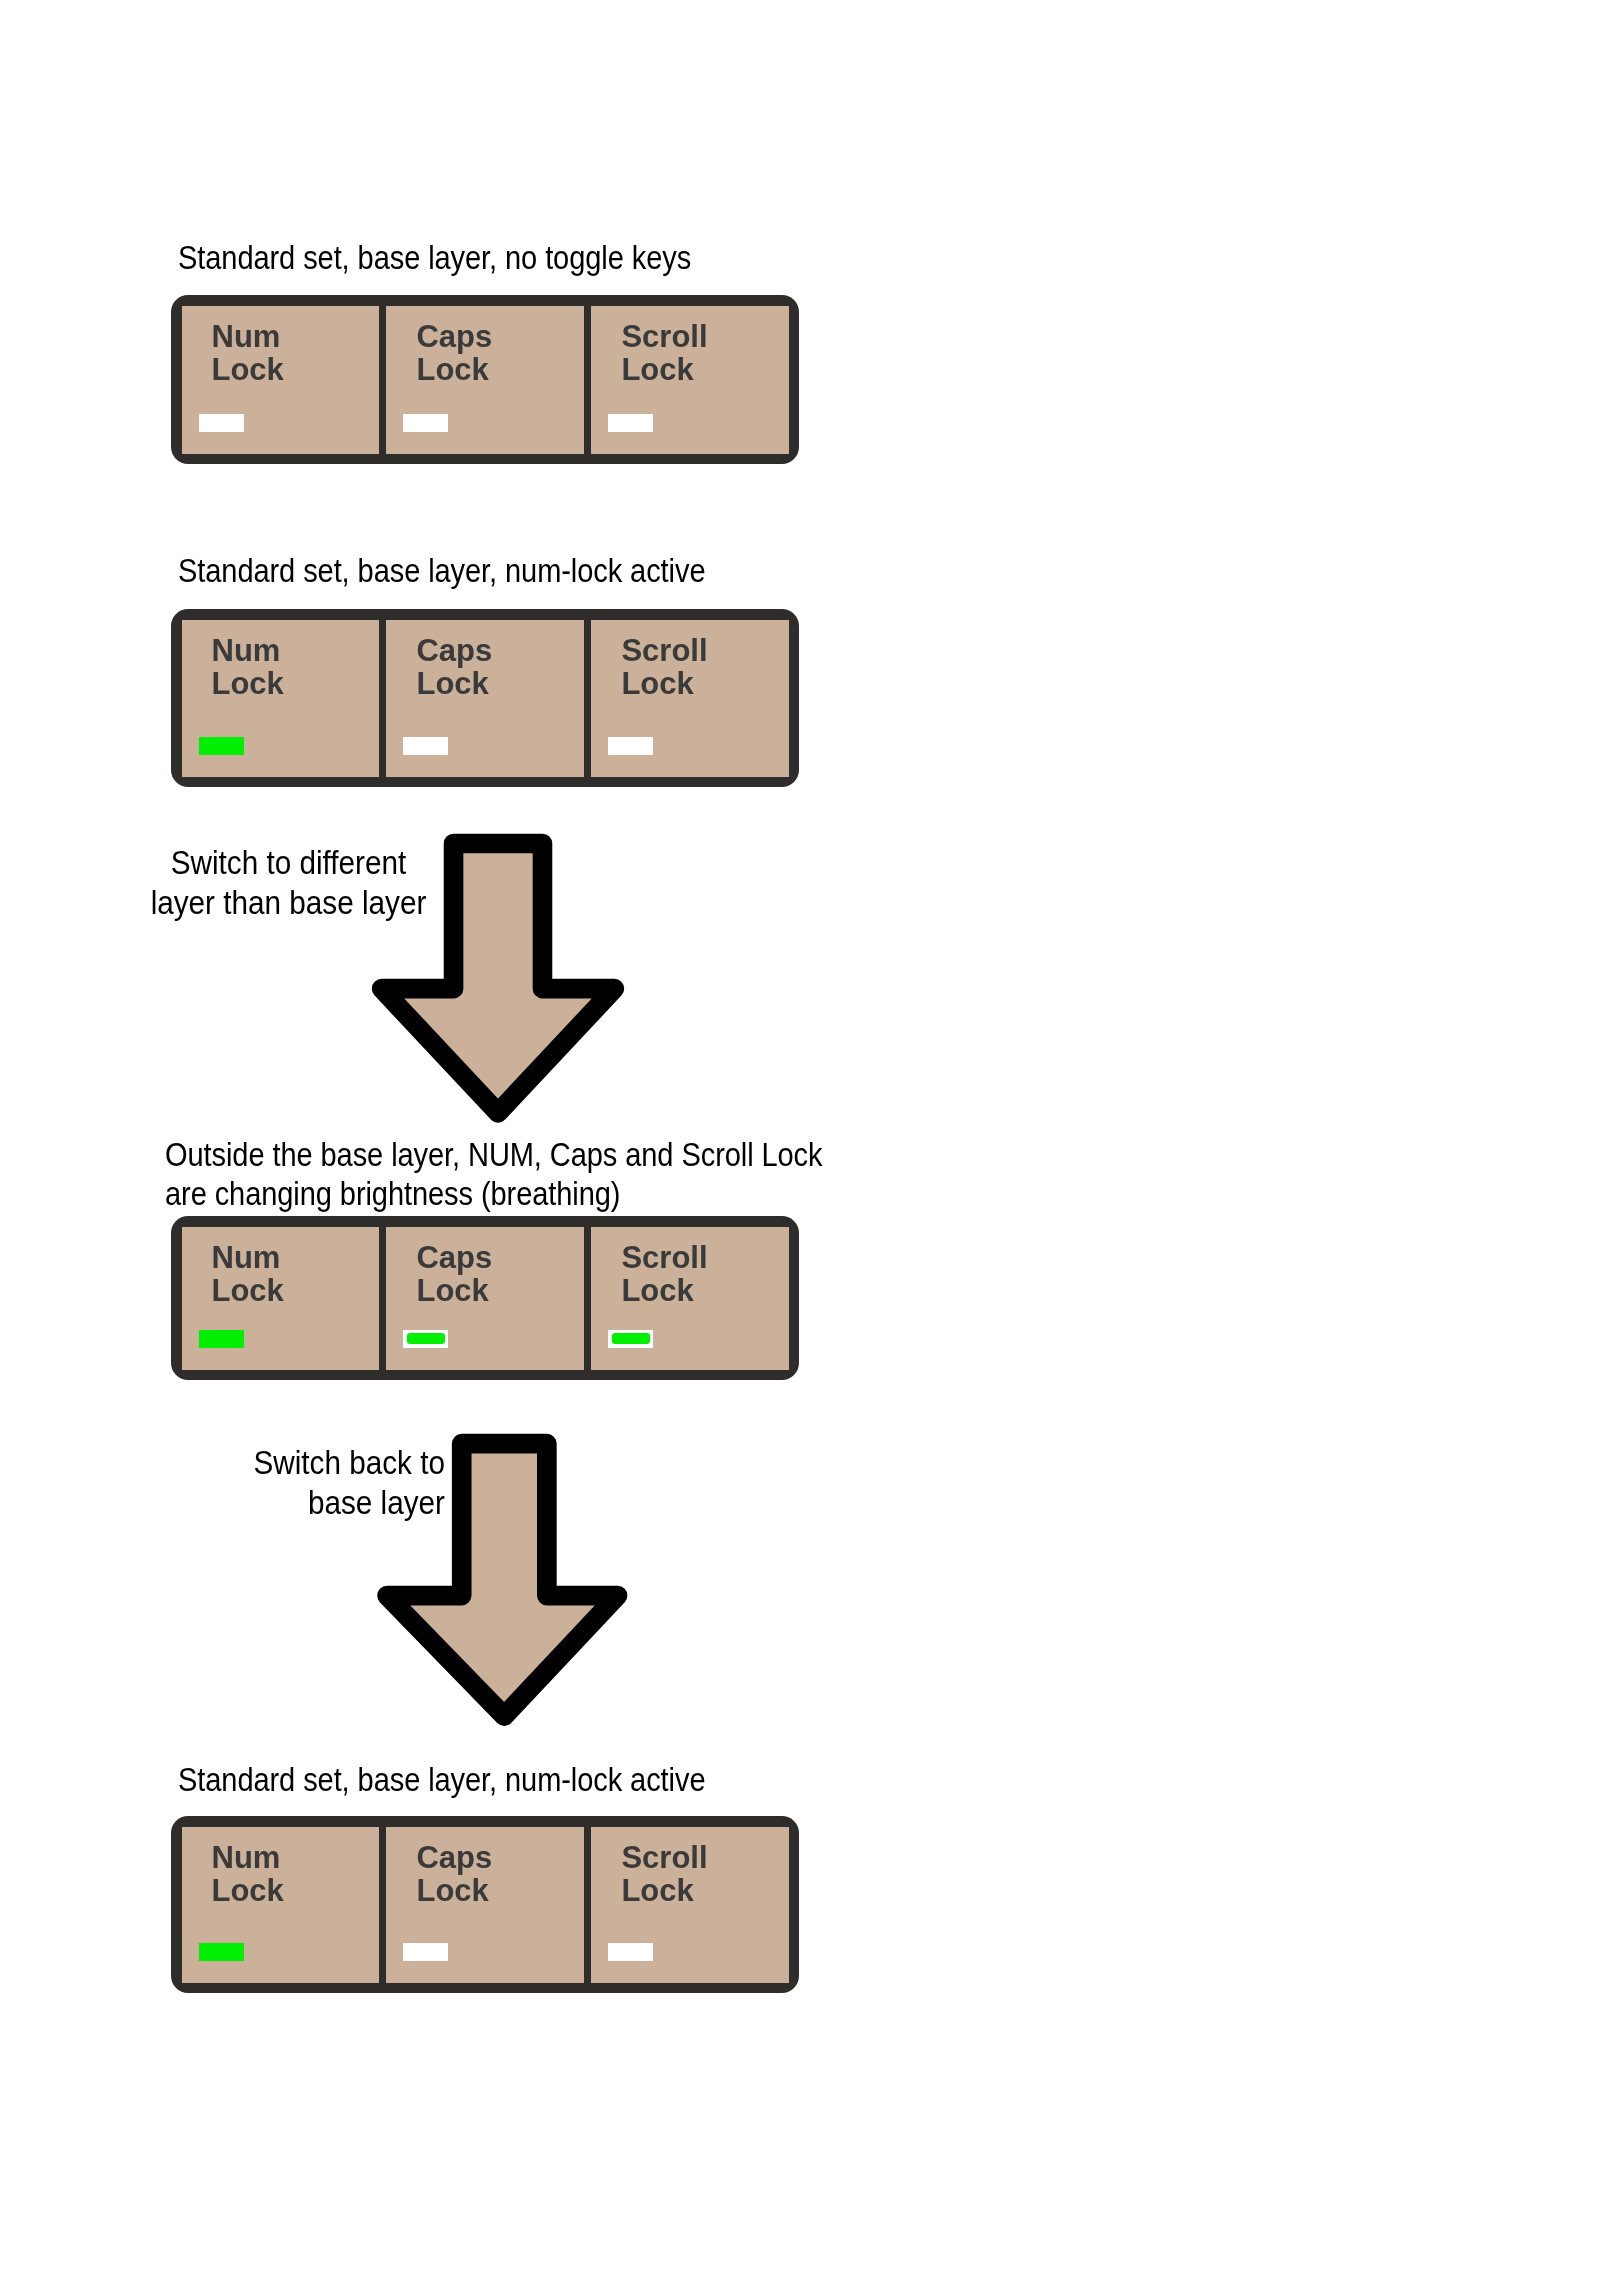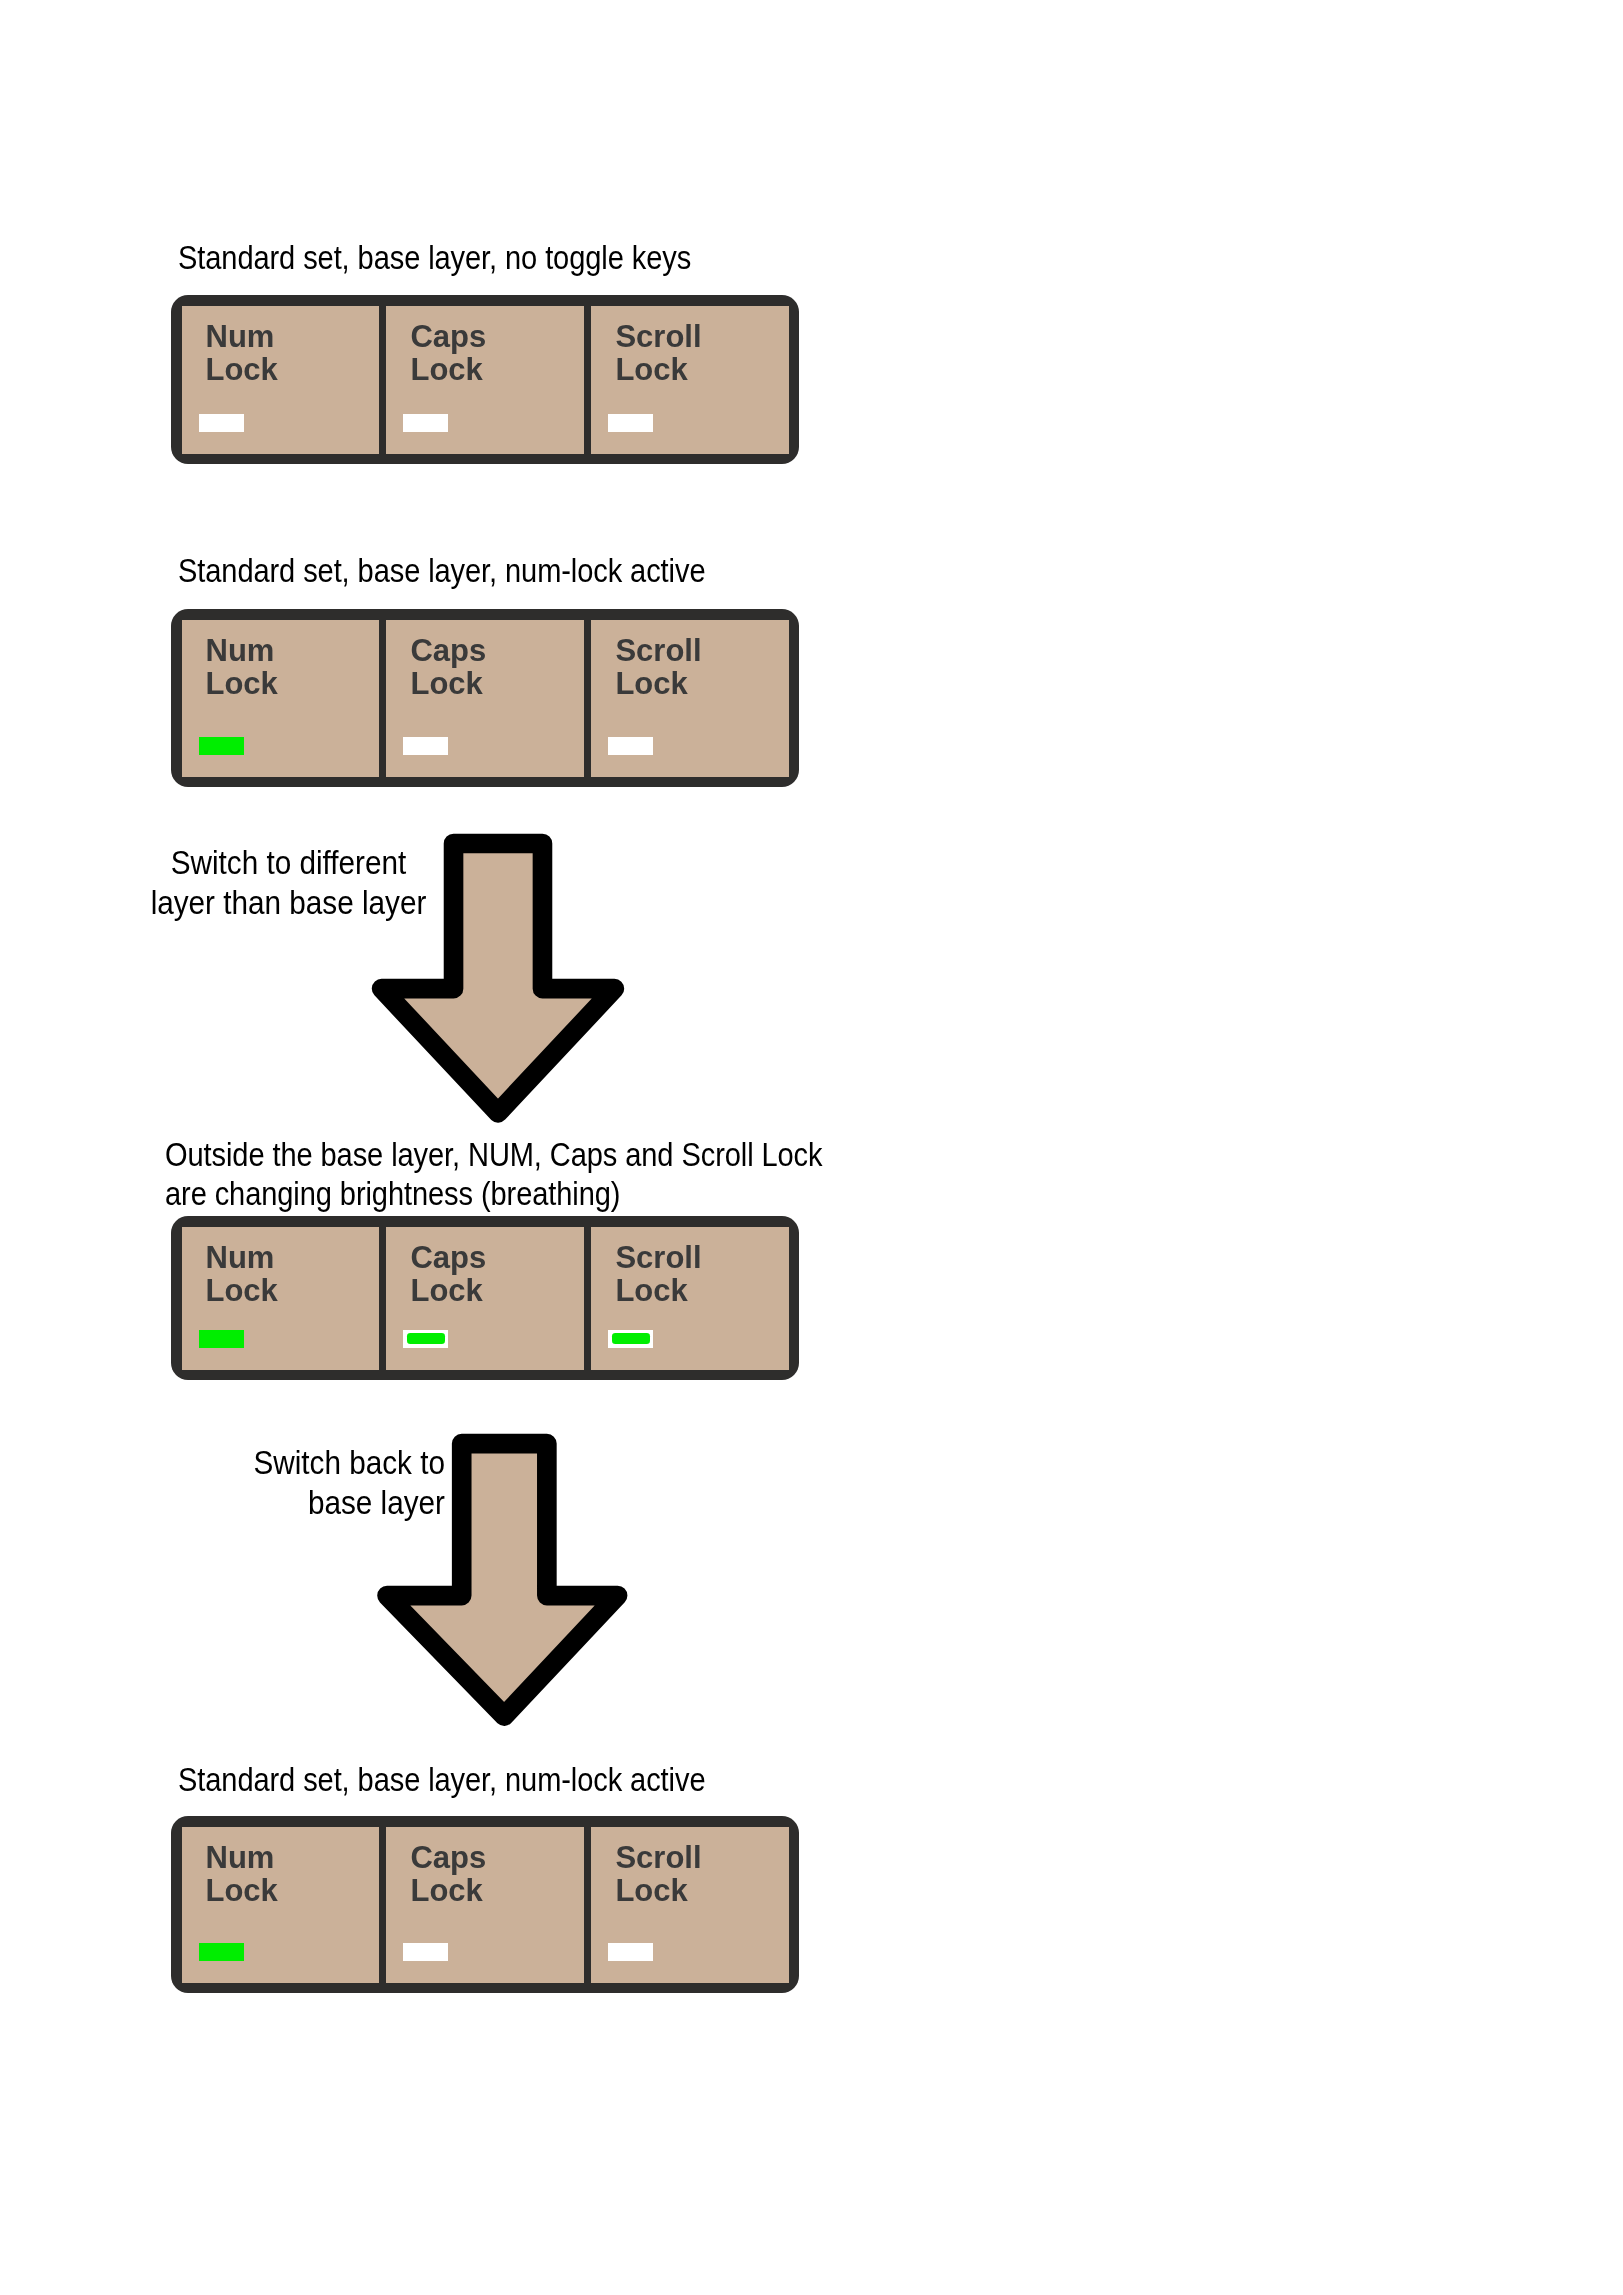--- a/index.html
+++ b/index.html
@@ -48,21 +48,21 @@
     gap: 7.9px;
   }
   .keycap {
     position: relative;
     flex: 1 1 0;
     background: #cbb199;
     box-sizing: border-box;
   }
   .keycap-label {
     position: absolute;
-    left: 24px;
+    left: 30px;
     top: 14.4px;
     color: #3a3a3a;
     font-family: "Liberation Sans", "DejaVu Sans", sans-serif;
     font-weight: 700;
     font-size: 31px;
     line-height: 1.08;
     white-space: pre;
   }
   .led {
     position: absolute;

